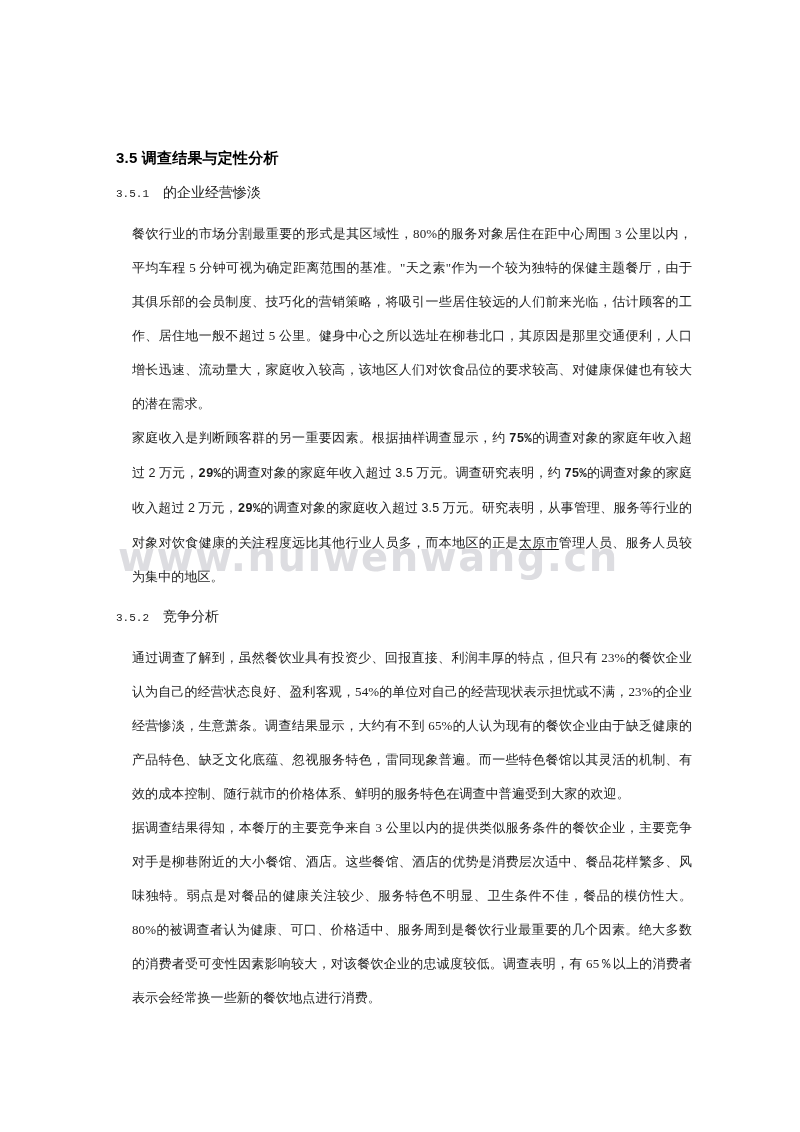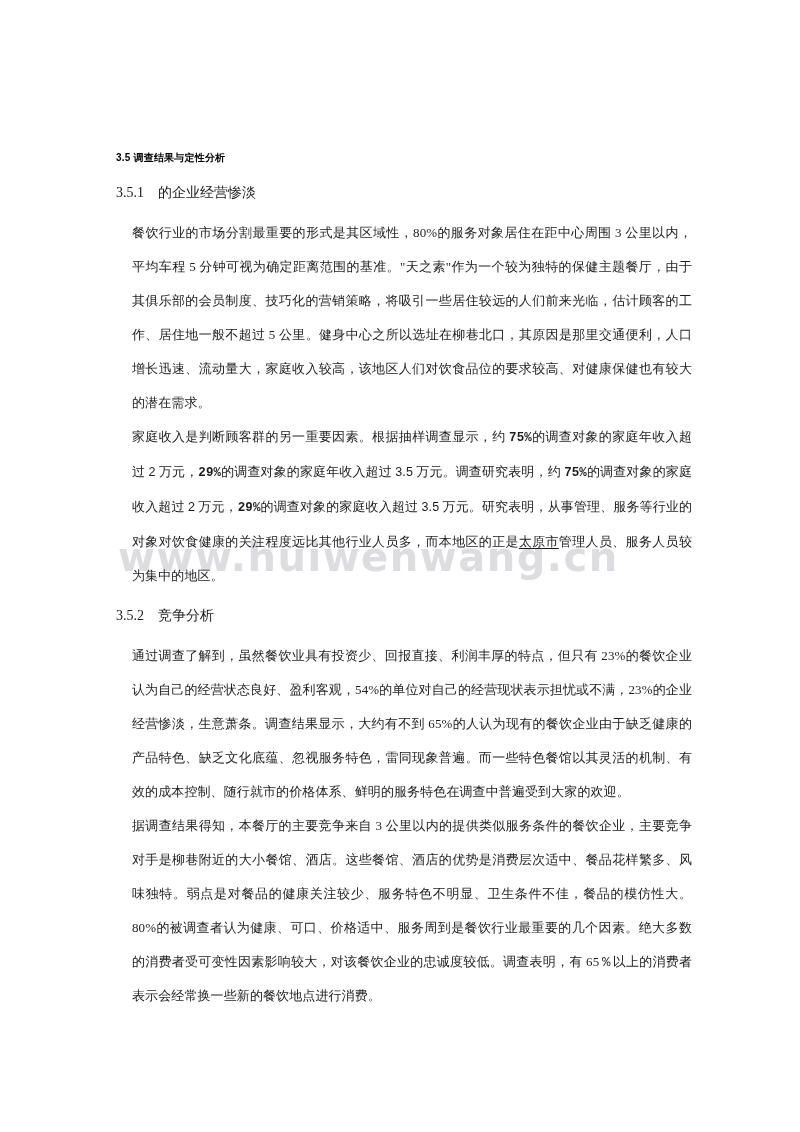--- a/index.html
+++ b/index.html
@@ -17,38 +17,38 @@
     color: #000000;
   }
   .content {
     position: absolute;
     left: 116px;
     top: 148px;
     width: 576px;
   }
   .h-main {
     font-family: "Liberation Sans", "DejaVu Sans", sans-serif;
-    font-size: 10px;
+    font-size: 15px;
     font-weight: bold;
     color: #000;
     line-height: 20px;
     margin: 0 0 14px 0;
     letter-spacing: 0.2px;
   }
   .h-sub {
     font-family: "Liberation Serif", "DejaVu Serif", serif;
     font-size: 14px;
     font-weight: normal;
     color: #1a1a1a;
     line-height: 22px;
     margin: 0 0 12px 0;
   }
   .h-sub .num {
-    font-family: Liberation Serif, serif;
-    font-size: 14px;
+    font-family: Liberation Mono, monospace;
+    font-size: 11px;
   }
   .h-sub .gap {
     display: inline-block;
     width: 14px;
   }
   p.body {
     font-size: 13px;
     line-height: 34px;
     margin: 0 0 0 16px;
     text-align: justify;

